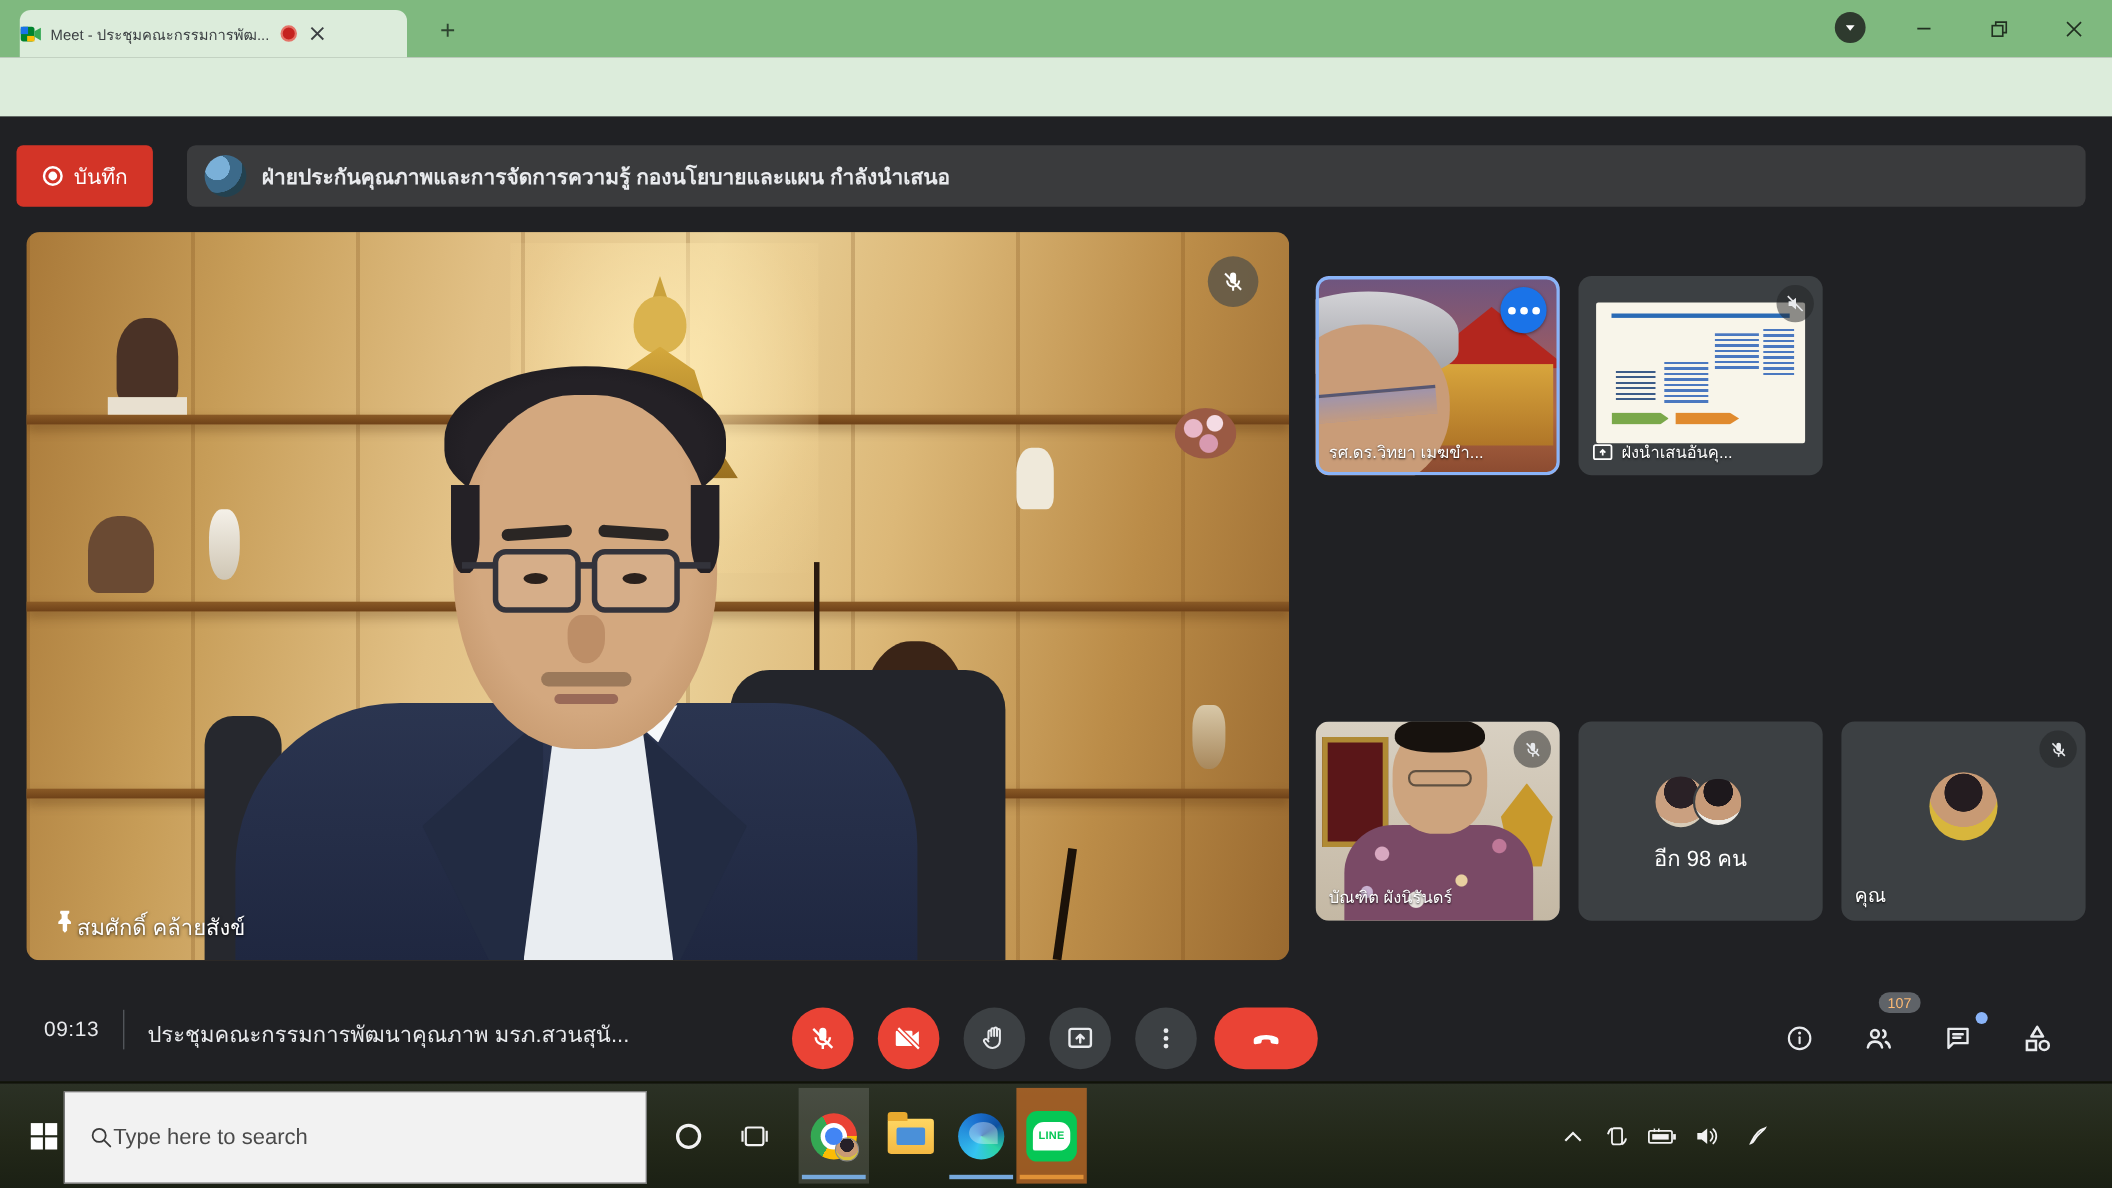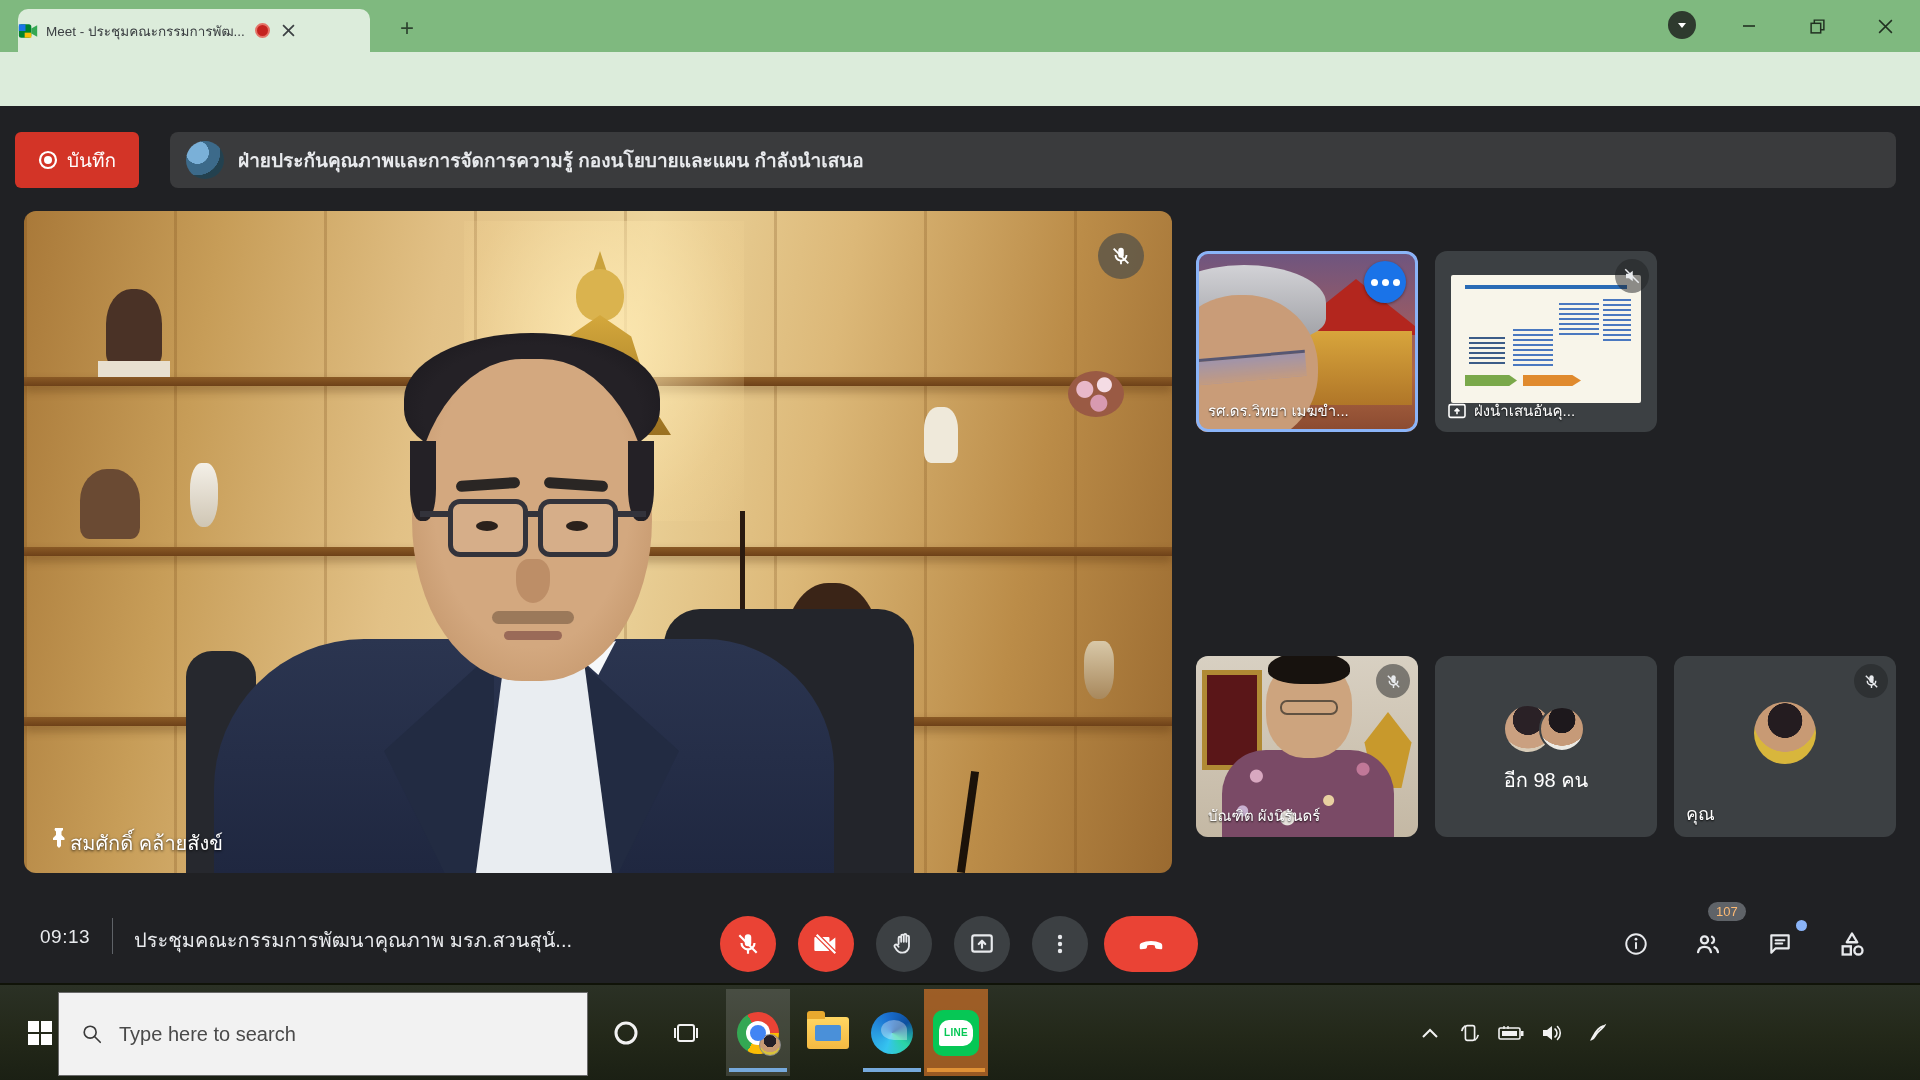--- a/index.html
+++ b/index.html
@@ -194,21 +194,21 @@
     padding:2px 8px;border-radius:10px;z-index:3}
   .chatdot{position:absolute;left:1796px;top:20px;width:11px;height:11px;border-radius:50%;background:#8ab4f8;z-index:3}
 
   
   .taskbar{position:absolute;left:0;top:983px;width:1920px;height:97px;
     background:linear-gradient(180deg,#2b3125 0%,#232819 55%,#1b2014 100%);border-top:2px solid #101308}
   .startbtn{position:absolute;left:14px;top:0;width:52px;height:95px;display:flex;align-items:center;justify-content:center}
   .winlogo{display:grid;grid-template-columns:11px 11px;grid-template-rows:11px 11px;gap:2px}
   .winlogo i{background:#fff}
   .searchbox{position:absolute;left:58px;top:7px;width:530px;height:84px;background:#f2f2f2;border:1px solid #6a6a6a;
-    display:flex;align-items:center;padding-left:22px;gap:16px}
+    display:flex;align-items:center;padding-left:22px;}
   .searchbox span{color:#4a4a4a;font-size:20px}
   .tb-ic{position:absolute;top:0;height:95px;display:flex;align-items:center;justify-content:center}
   .appblock{position:absolute;top:4px;width:64px;height:87px;display:flex;align-items:center;justify-content:center}
   .hl{background:rgba(255,255,255,.14)}
   .hl-orange{background:rgba(196,110,40,.75)}
   .underline{position:absolute;bottom:4px;left:3px;right:3px;height:4px}
   .chromeball{width:42px;height:42px;border-radius:50%;position:relative;
     background:conic-gradient(from -30deg,#ea4335 0 120deg,#fbbc05 120deg 240deg,#34a853 240deg 360deg)}
   .chromeball:before{content:"";position:absolute;left:9px;top:9px;width:24px;height:24px;border-radius:50%;background:#fff}
   .chromeball:after{content:"";position:absolute;left:13px;top:13px;width:16px;height:16px;border-radius:50%;background:#4285f4}

